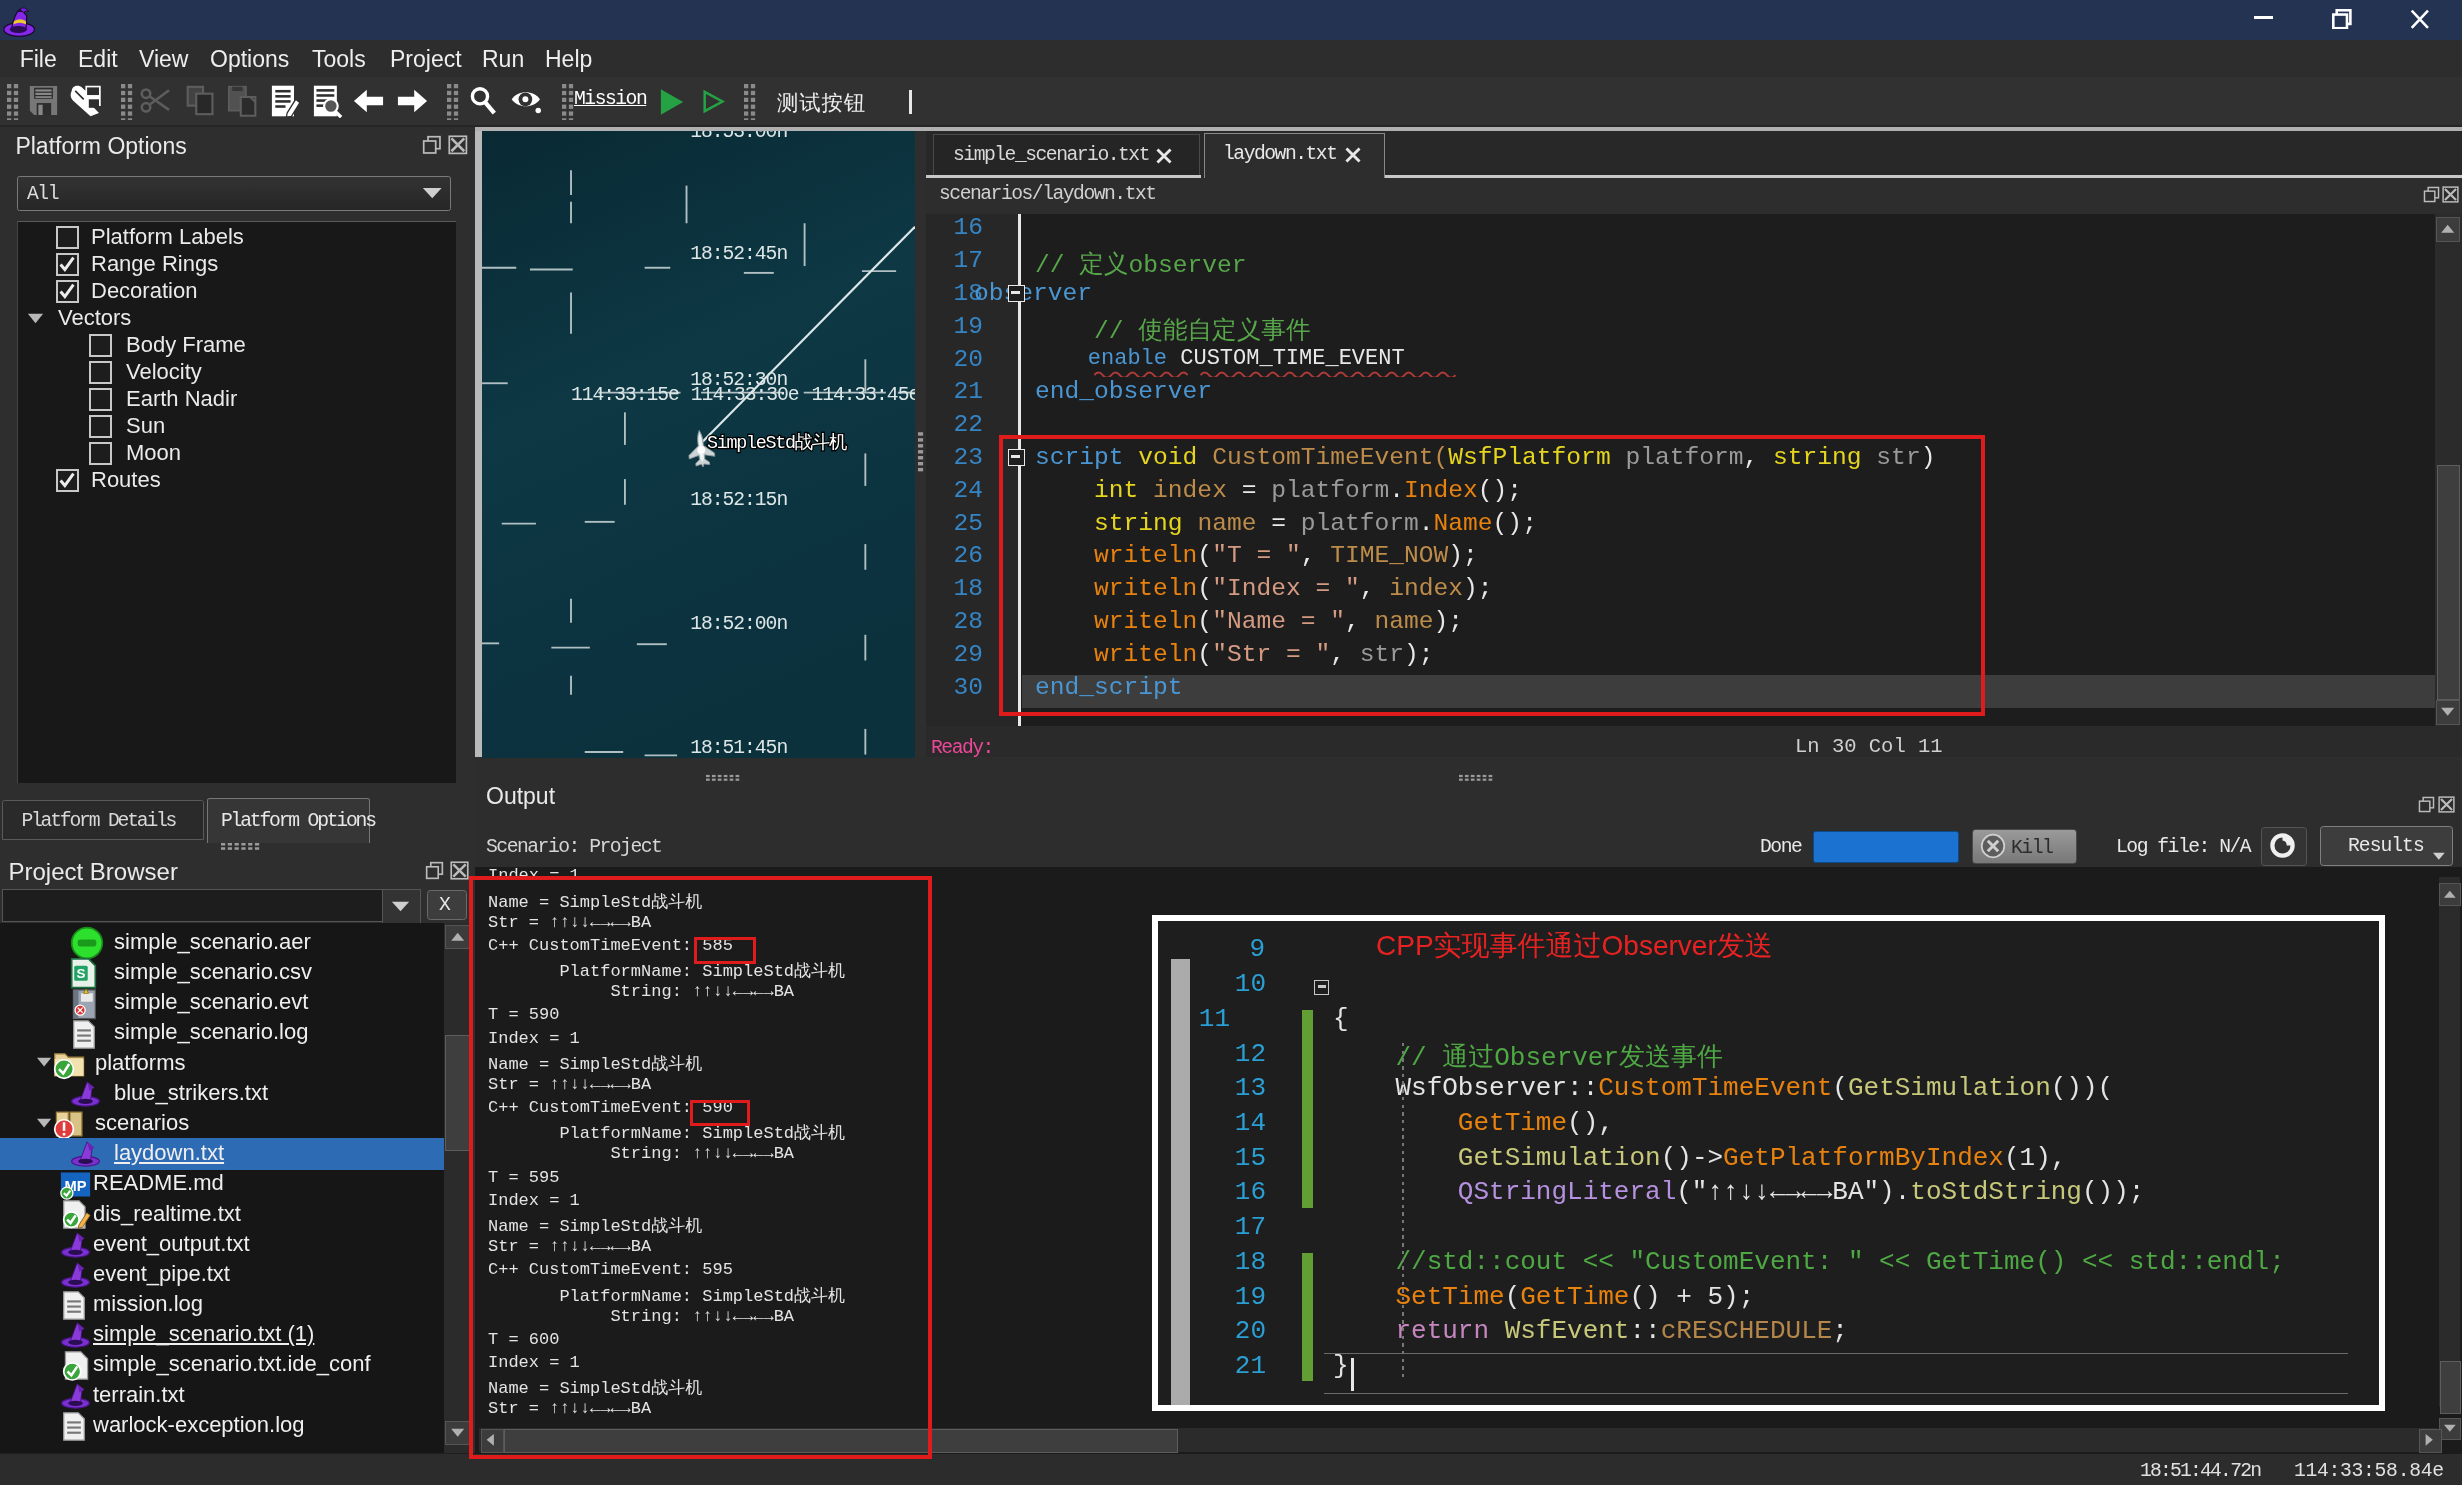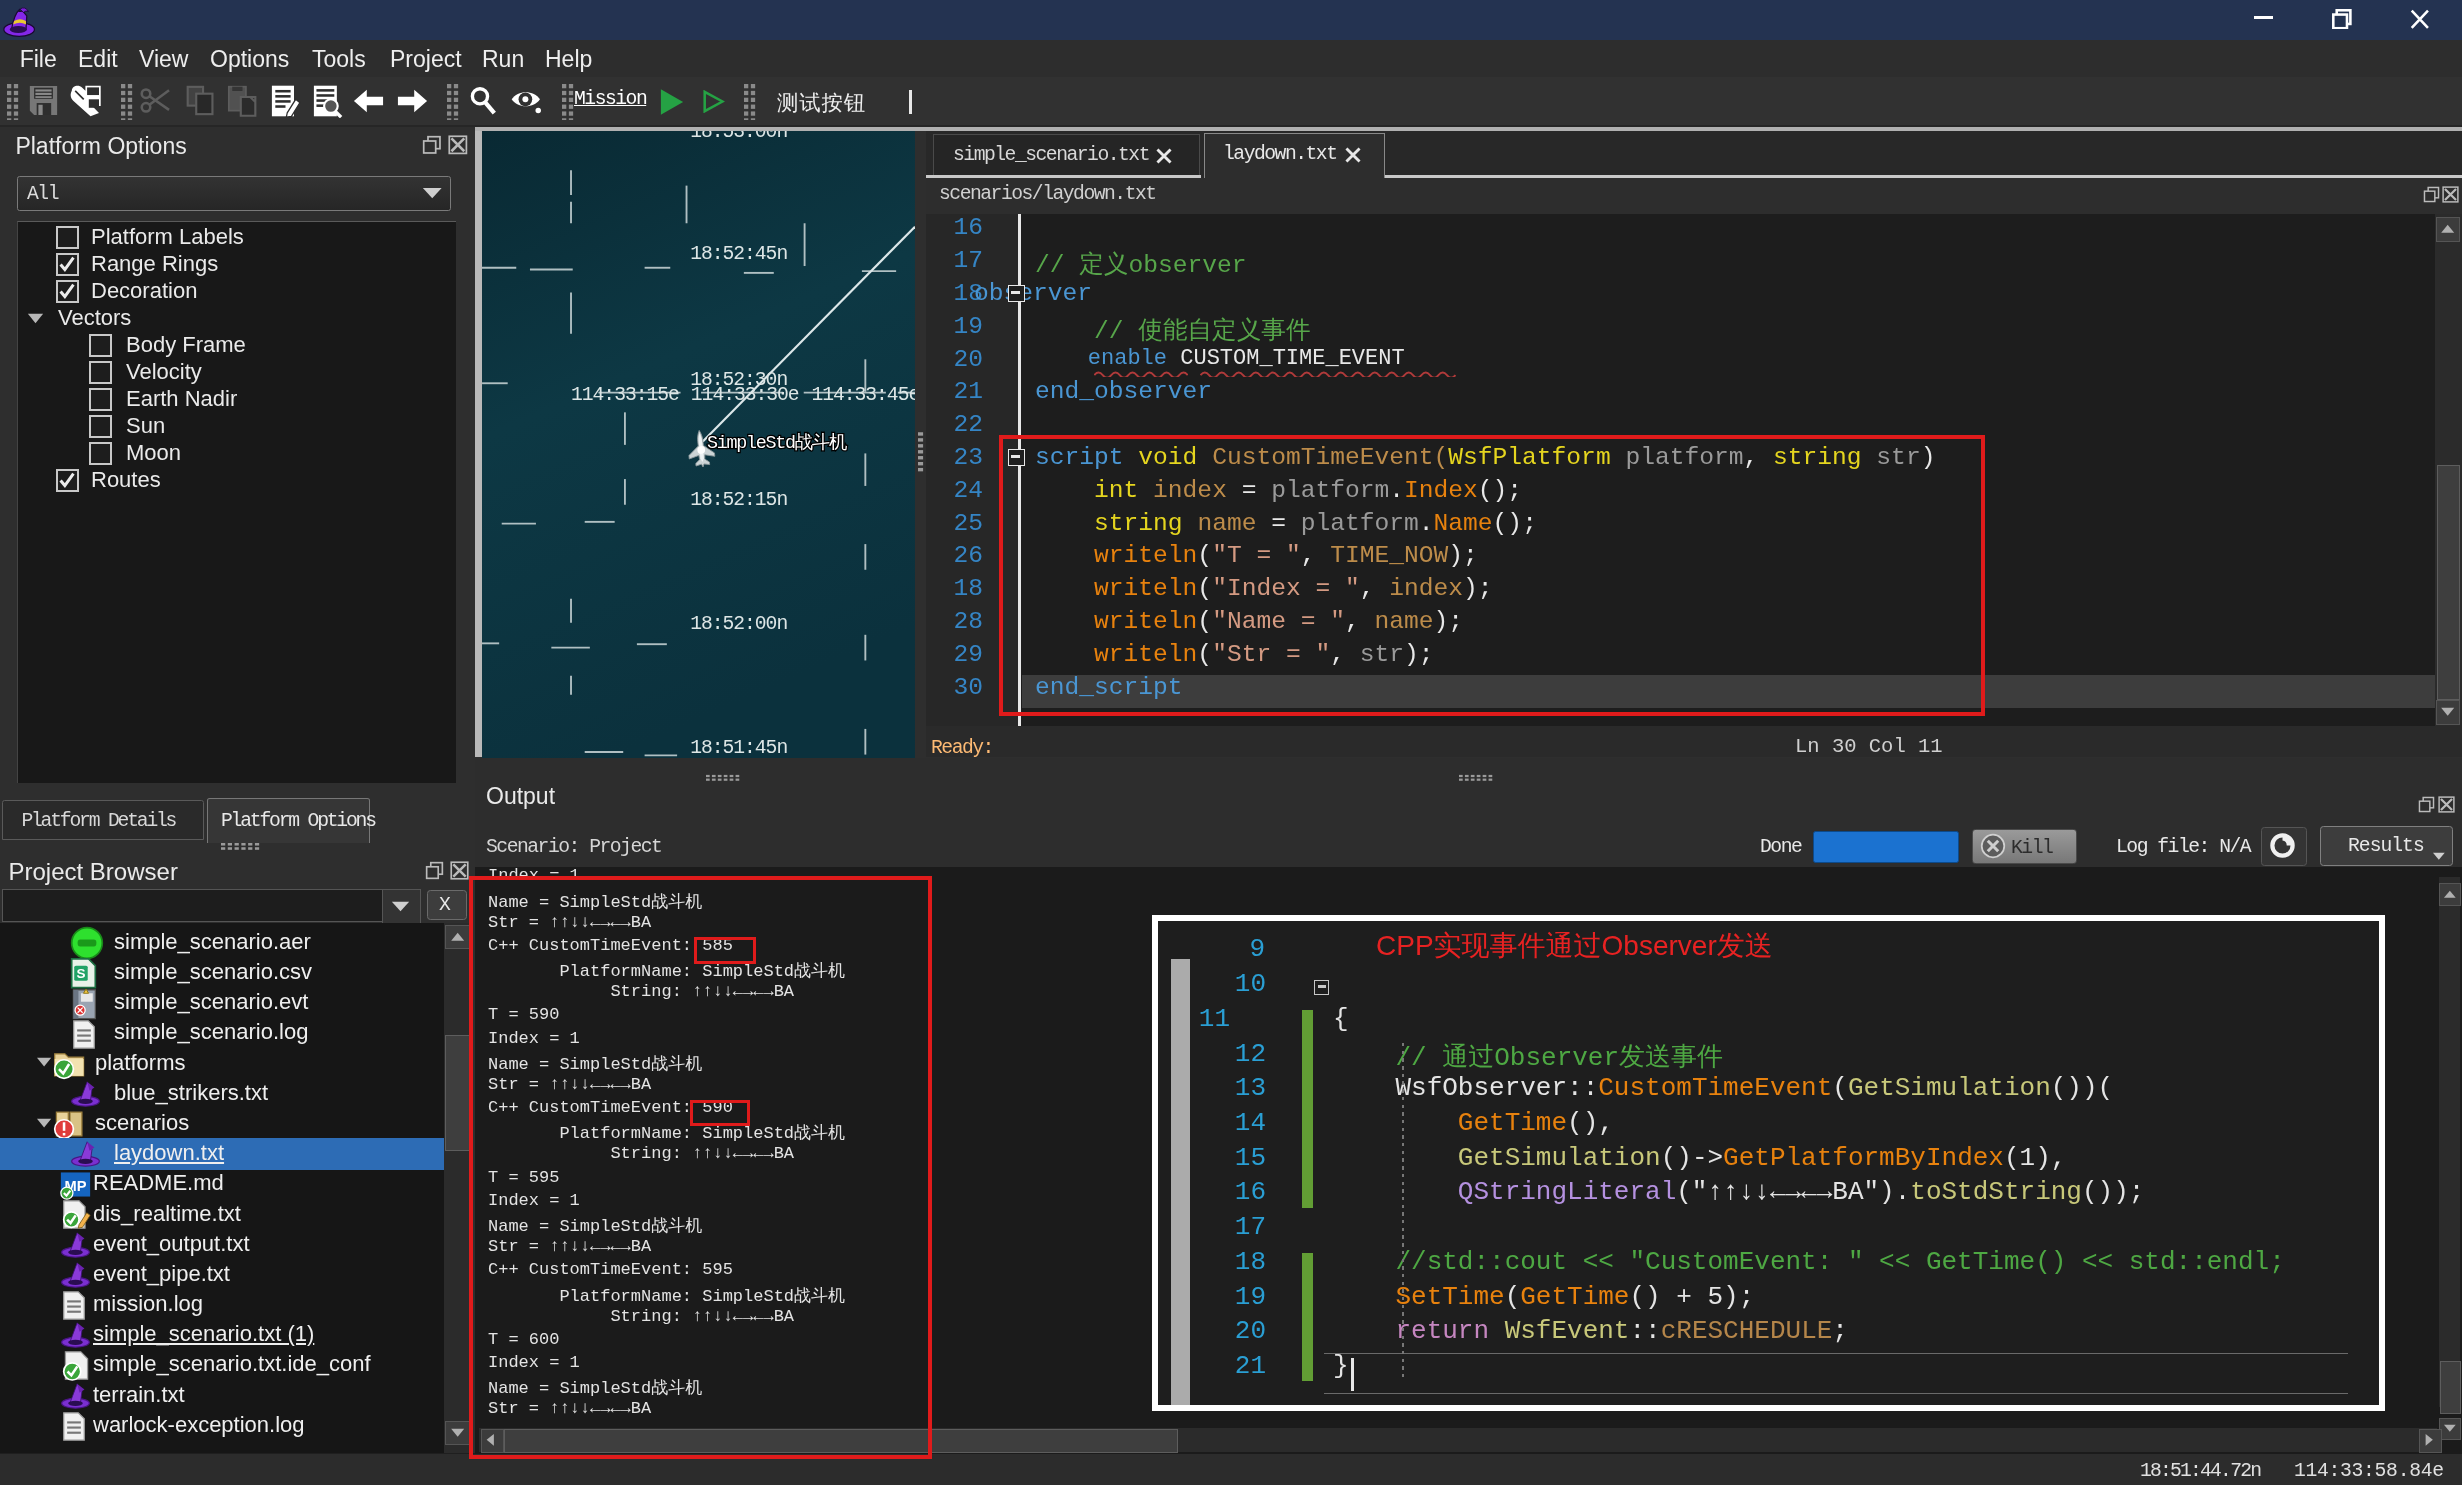--- a/index.html
+++ b/index.html
@@ -570,21 +570,21 @@
 <div class="a" style="left:2435px;top:214px;width:25px;height:512px;background:#2b2b2b;"></div>
 <div class="a" style="left:2436px;top:217px;width:22px;height:23px;background:#3c3c3c;border:0.9px solid #555;"></div>
 <svg class="a" style="left:2440px;top:224px" width="15.4" height="9.4" viewBox="0 0 20 13">
       <path d="M10 1 L19 12 L1 12 Z" fill="#b0b0b0"></path>
     </svg>
 <div class="a" style="left:2437px;top:465px;width:21.4px;height:233px;background:#3e3e3e;border:0.9px solid #5d5d5d;"></div>
 <div class="a" style="left:2436px;top:700px;width:22px;height:23px;background:#3c3c3c;border:0.9px solid #555;"></div>
 <svg class="a" style="left:2440px;top:707px" width="15.4" height="9.4" viewBox="0 0 20 13">
       <path d="M1 1 L19 1 L10 12 Z" fill="#b0b0b0"></path>
     </svg>
-<div class="a m23" style="left:931px;top:737px;color:#fdba74;">Ready:</div>
+<div class="a m23" style="left:931px;top:737px;color:#ec4899;">Ready:</div>
 <div class="a mono" style="left:1795px;top:735px;font-size:20.5px;color:#cfcfcf;">Ln 30 Col 11</div>
 
 <div class="a" style="left:475px;top:758px;width:1987px;height:109px;background:#2d2d2d;"></div>
 <div class="a" style="left:0px;top:1453px;width:2462px;height:32px;background:#2c2c2c;border-top:1.7px solid #1f1f1f;"></div>
 <svg class="a" style="left:706px;top:774px" width="34" height="7.7" viewBox="0 0 46 8">
       <g fill="#9a9a9a">
 <rect x="0" y="0" width="5" height="3"></rect>
         <rect x="8" y="0" width="5" height="3"></rect>
         <rect x="16" y="0" width="5" height="3"></rect>
         <rect x="24" y="0" width="5" height="3"></rect>

